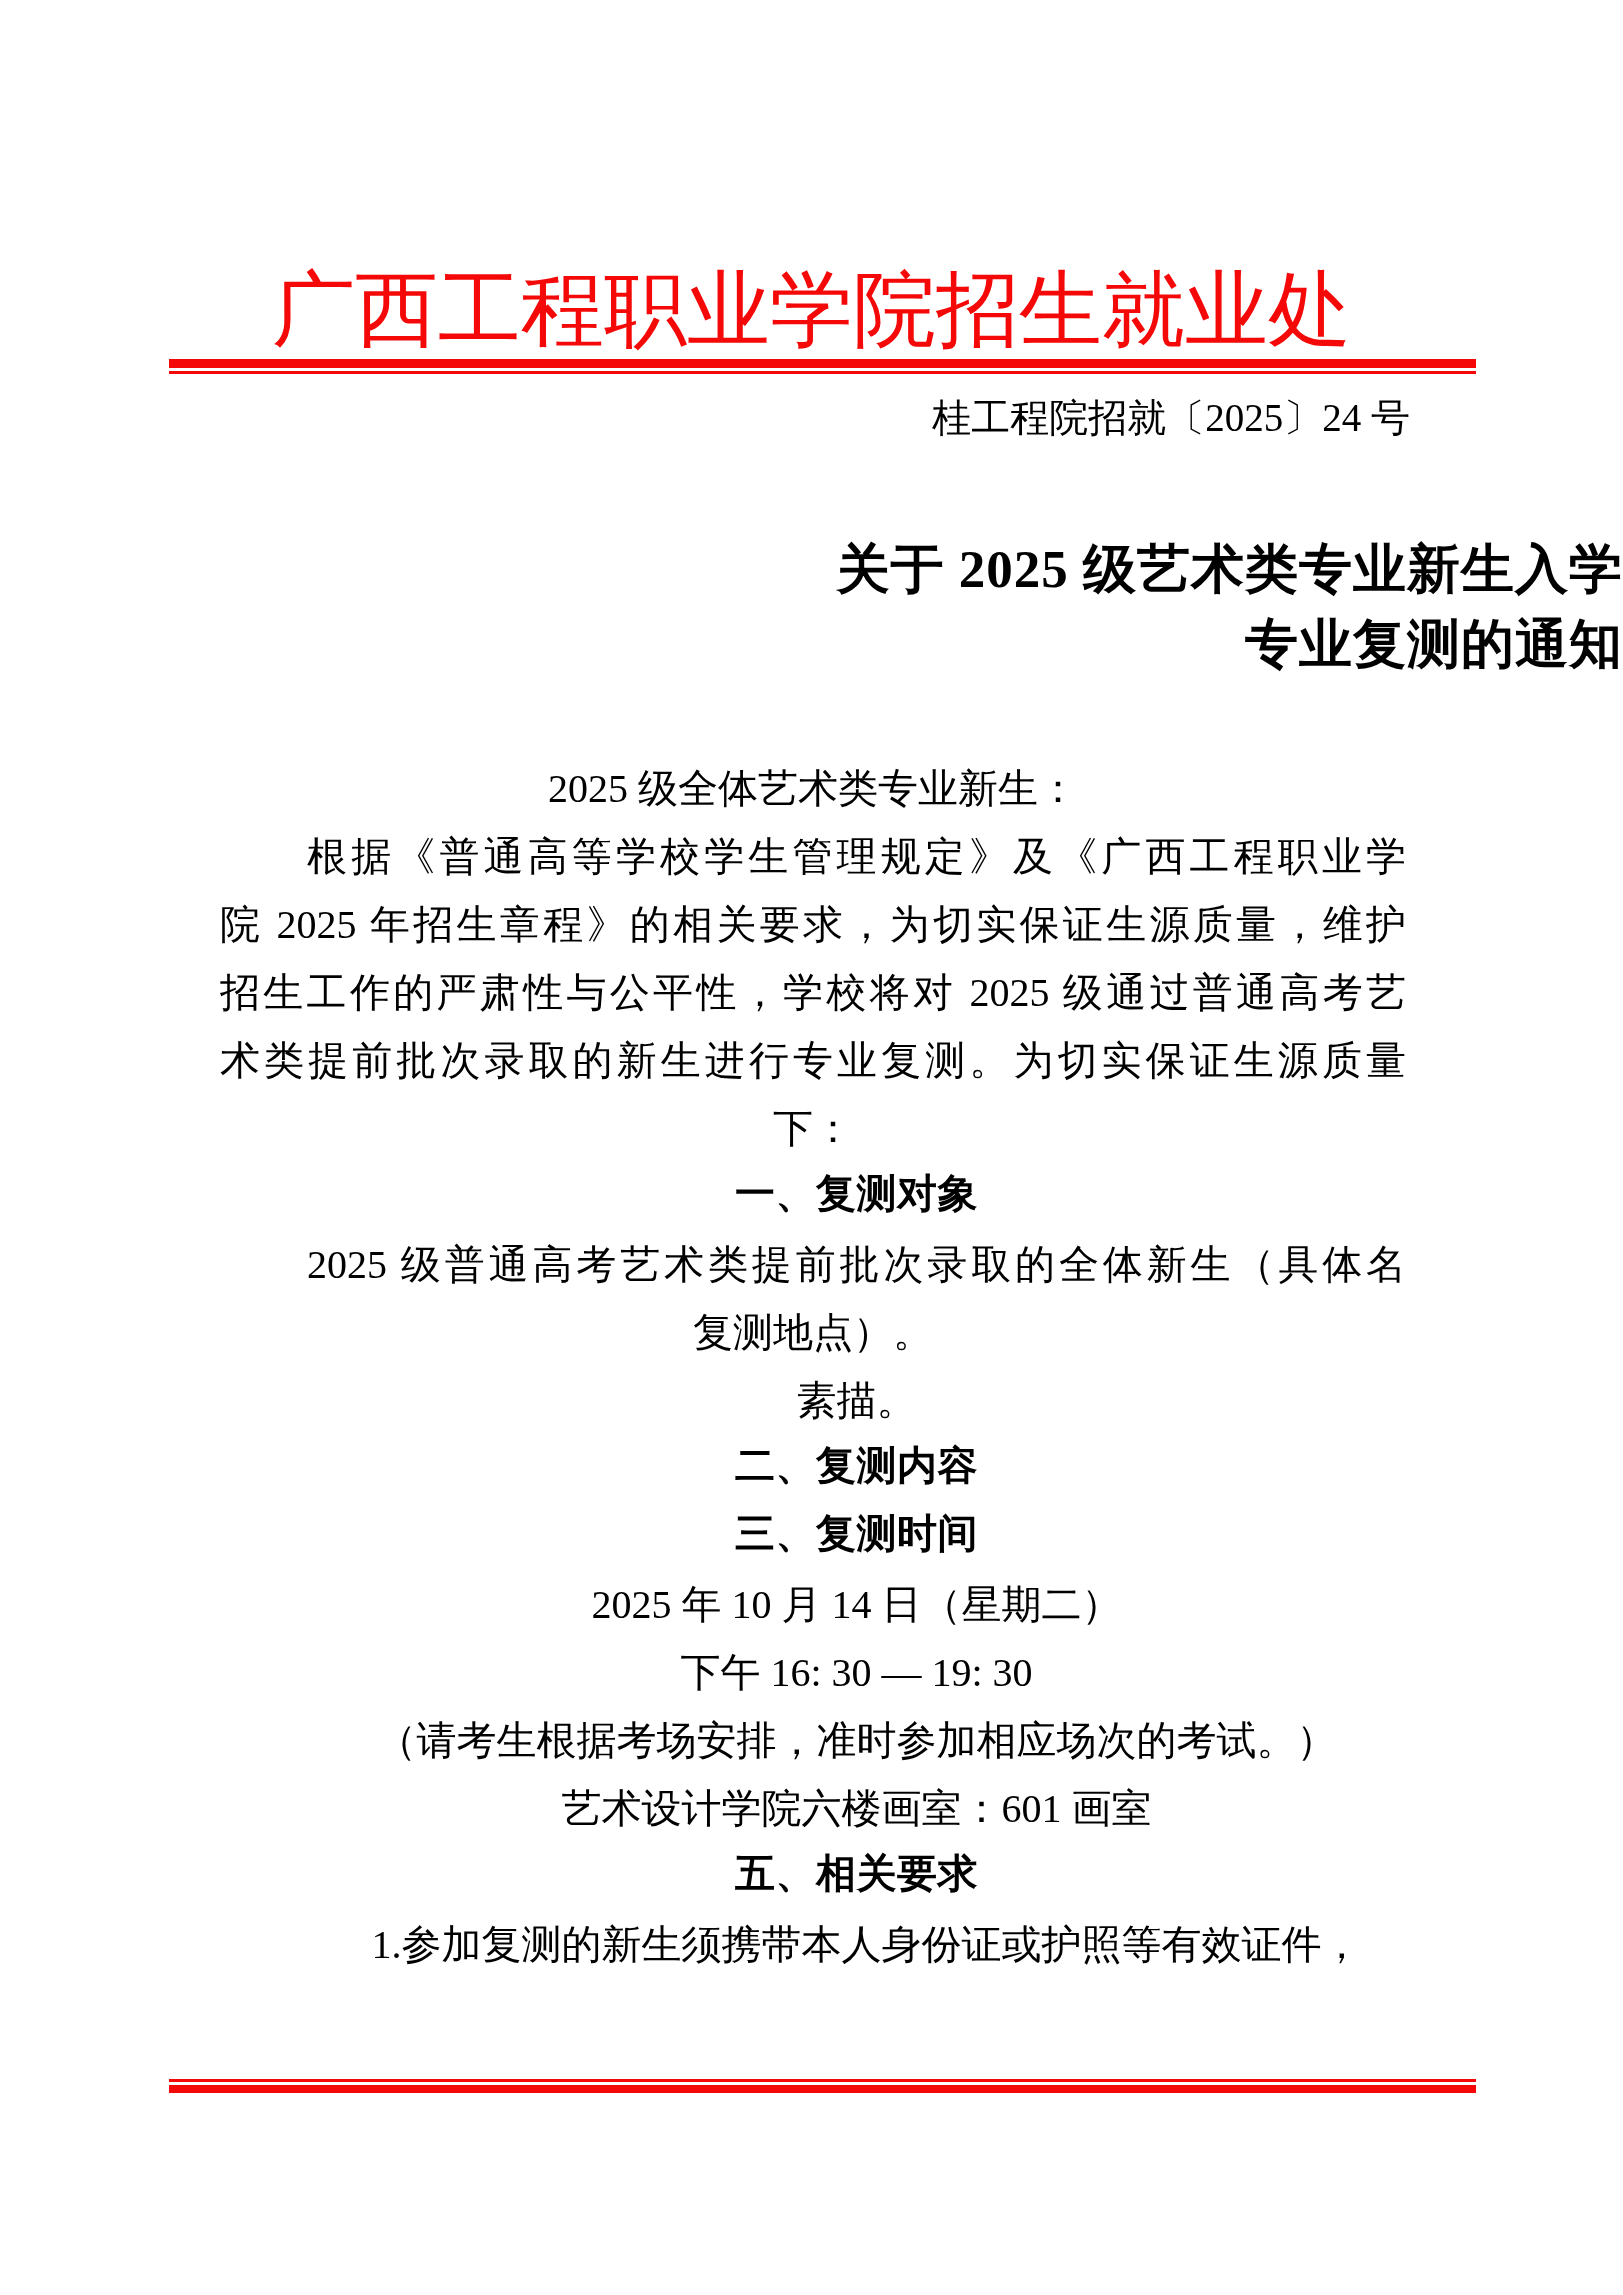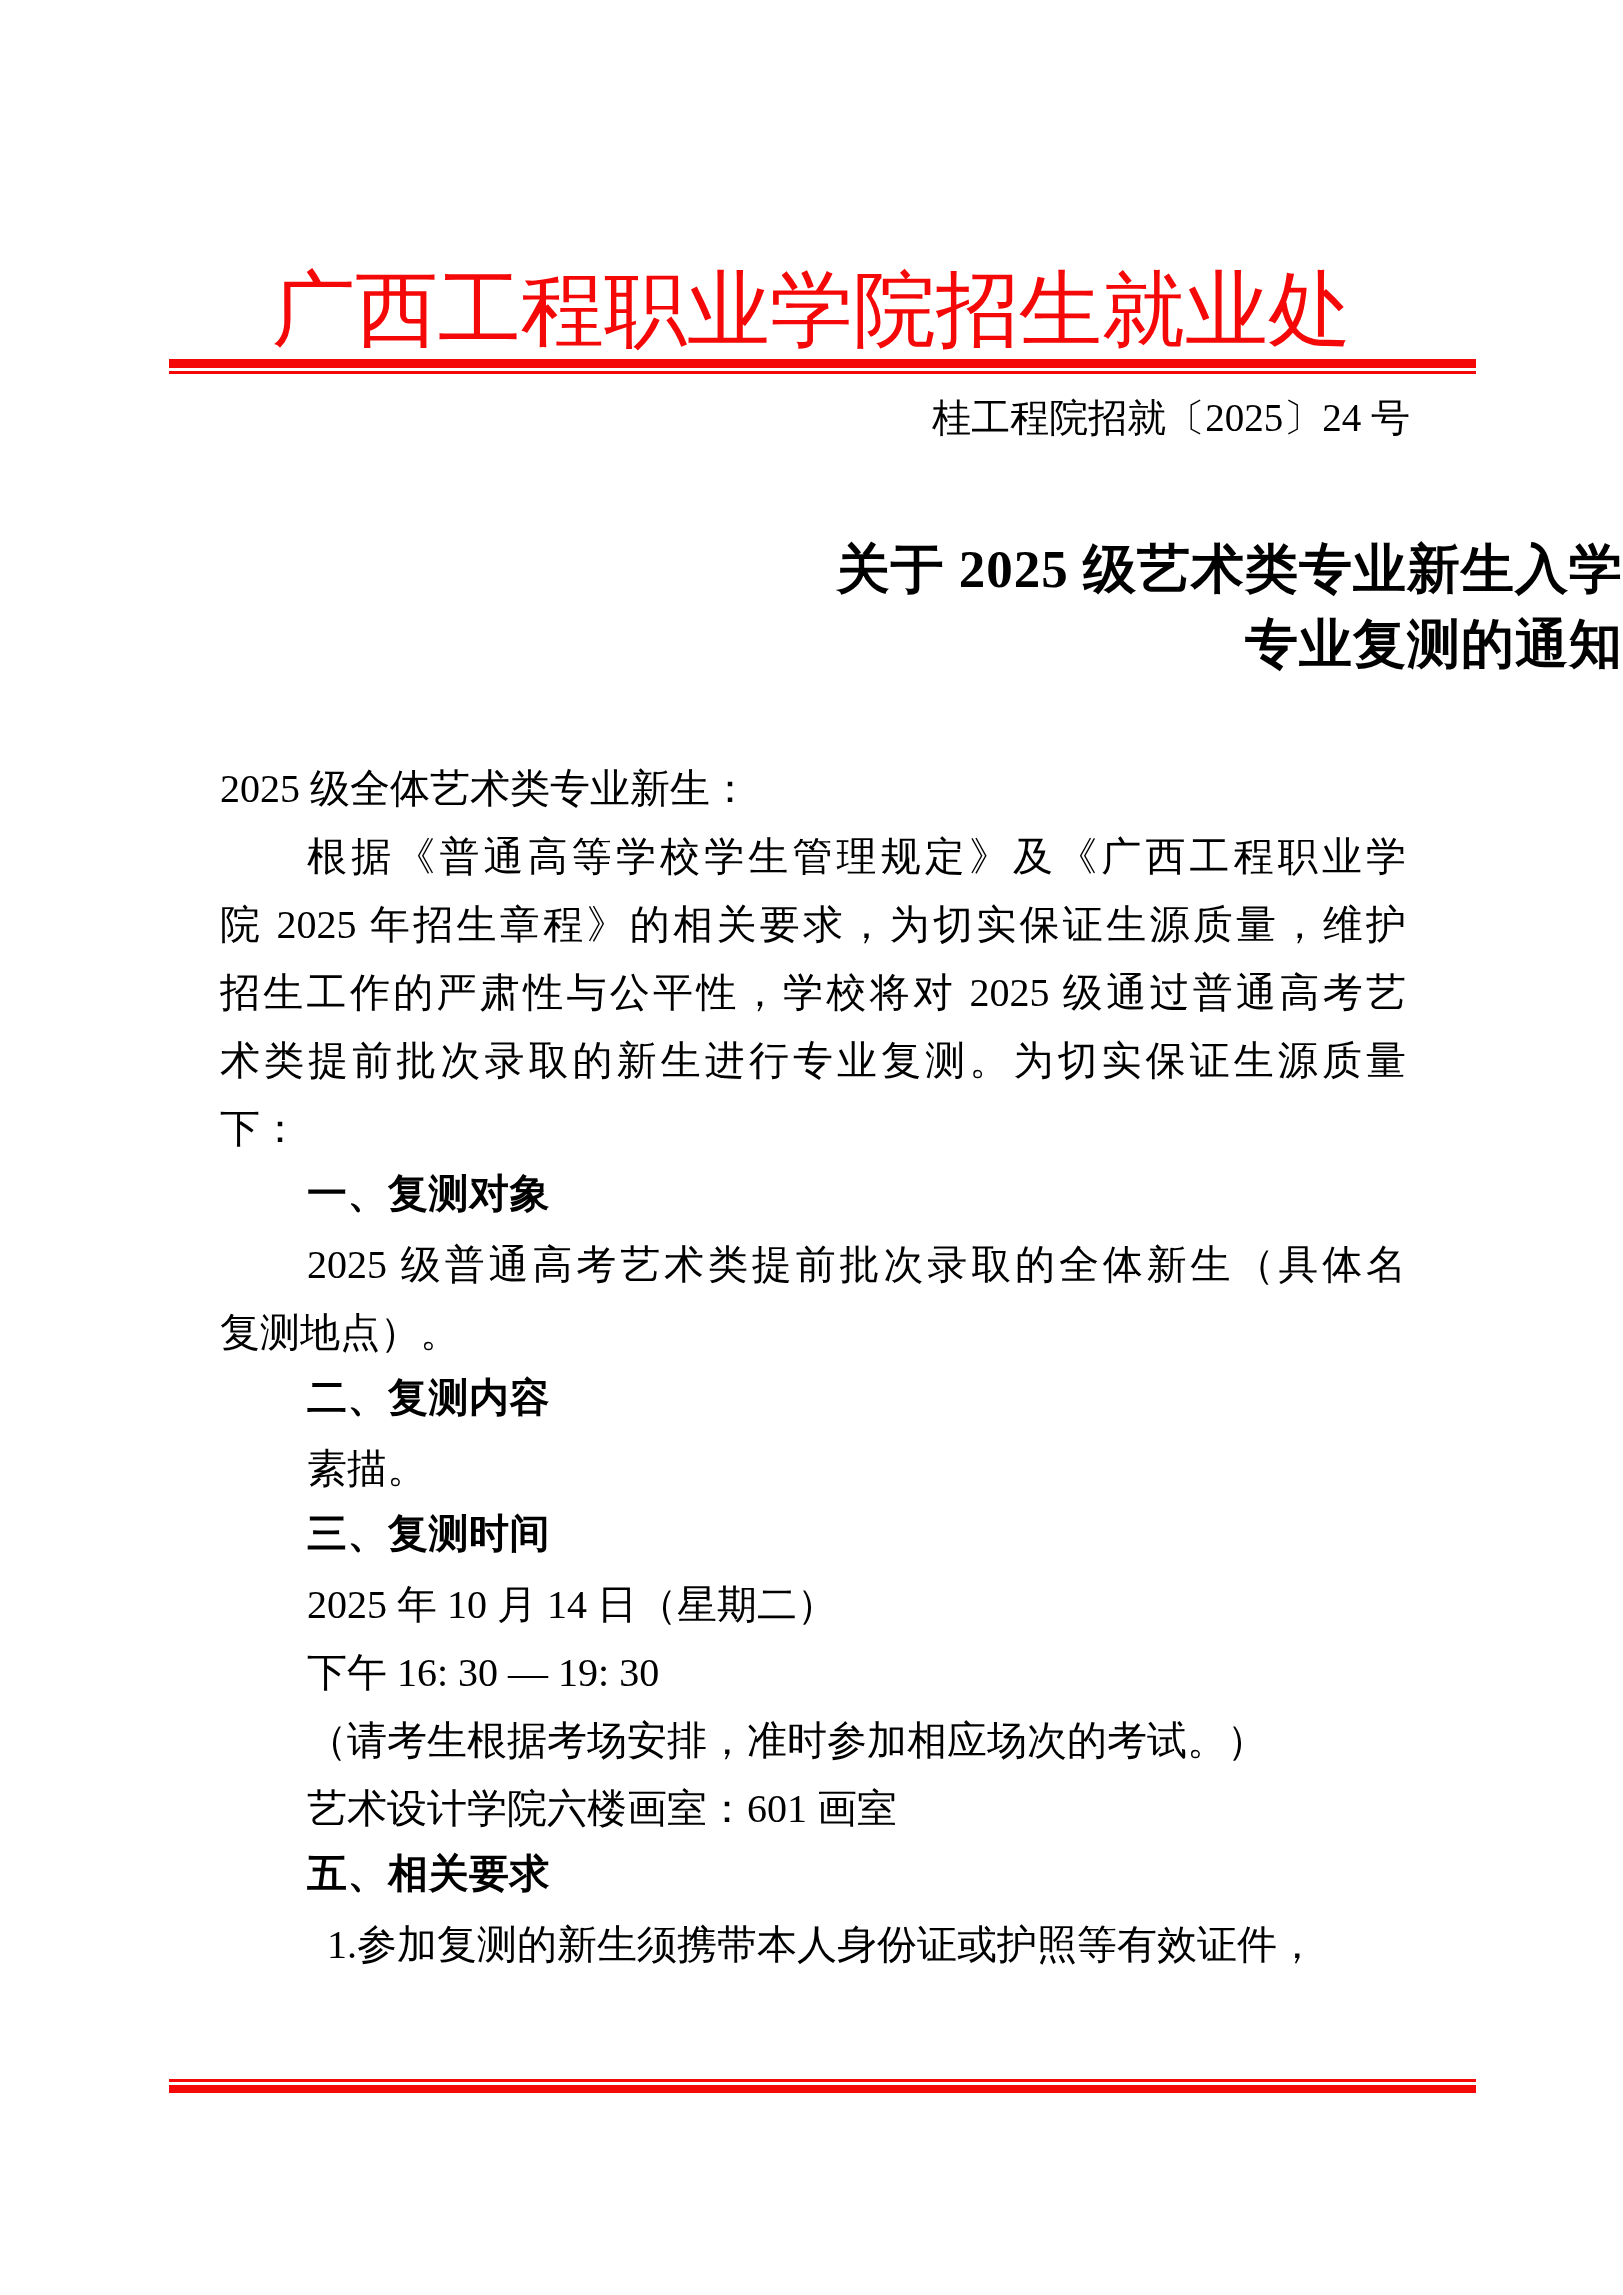--- a/index.html
+++ b/index.html
@@ -63,20 +63,21 @@
     position: absolute;
     left: 220px;
     top: 755px;
     width: 1186px;
     font-size: 40px;
     line-height: 68px;
   }
   .body-block .line {
     height: 68px;
     white-space: nowrap;
+    text-align: center;
   }
   .body-block .line.fj {
     white-space: normal;
     text-align: justify;
     text-align-last: justify;
   }
   .ind  { padding-left: 87px; }
   .ind2 { padding-left: 107px; }
   .hd {
     font-family: Liberation Mono, monospace;
@@ -104,22 +105,22 @@
   <div class="body-block">
     <div class="line">2025 级全体艺术类专业新生：</div>
     <div class="line ind fj">根据《普通高等学校学生管理规定》及《广西工程职业学</div>
     <div class="line fj">院 2025 年招生章程》的相关要求，为切实保证生源质量，维护</div>
     <div class="line fj">招生工作的严肃性与公平性，学校将对 2025 级通过普通高考艺</div>
     <div class="line fj">术类提前批次录取的新生进行专业复测。为切实保证生源质量</div>
     <div class="line">下：</div>
     <div class="line ind hd">一、复测对象</div>
     <div class="line ind fj">2025 级普通高考艺术类提前批次录取的全体新生（具体名</div>
     <div class="line">复测地点）。</div>
+    <div class="line ind">素描。</div>
     <div class="line ind hd">二、复测内容</div>
-    <div class="line ind">素描。</div>
     <div class="line ind hd">三、复测时间</div>
     <div class="line ind">2025 年 10 月 14 日（星期二）</div>
     <div class="line ind">下午 16: 30 — 19: 30</div>
     <div class="line ind">（请考生根据考场安排，准时参加相应场次的考试。）</div>
     <div class="line ind">艺术设计学院六楼画室：601 画室</div>
     <div class="line ind hd">五、相关要求</div>
     <div class="line ind2">1.参加复测的新生须携带本人身份证或护照等有效证件，</div>
   </div>
 
   <div class="rule rule-bottom-thin"></div>

